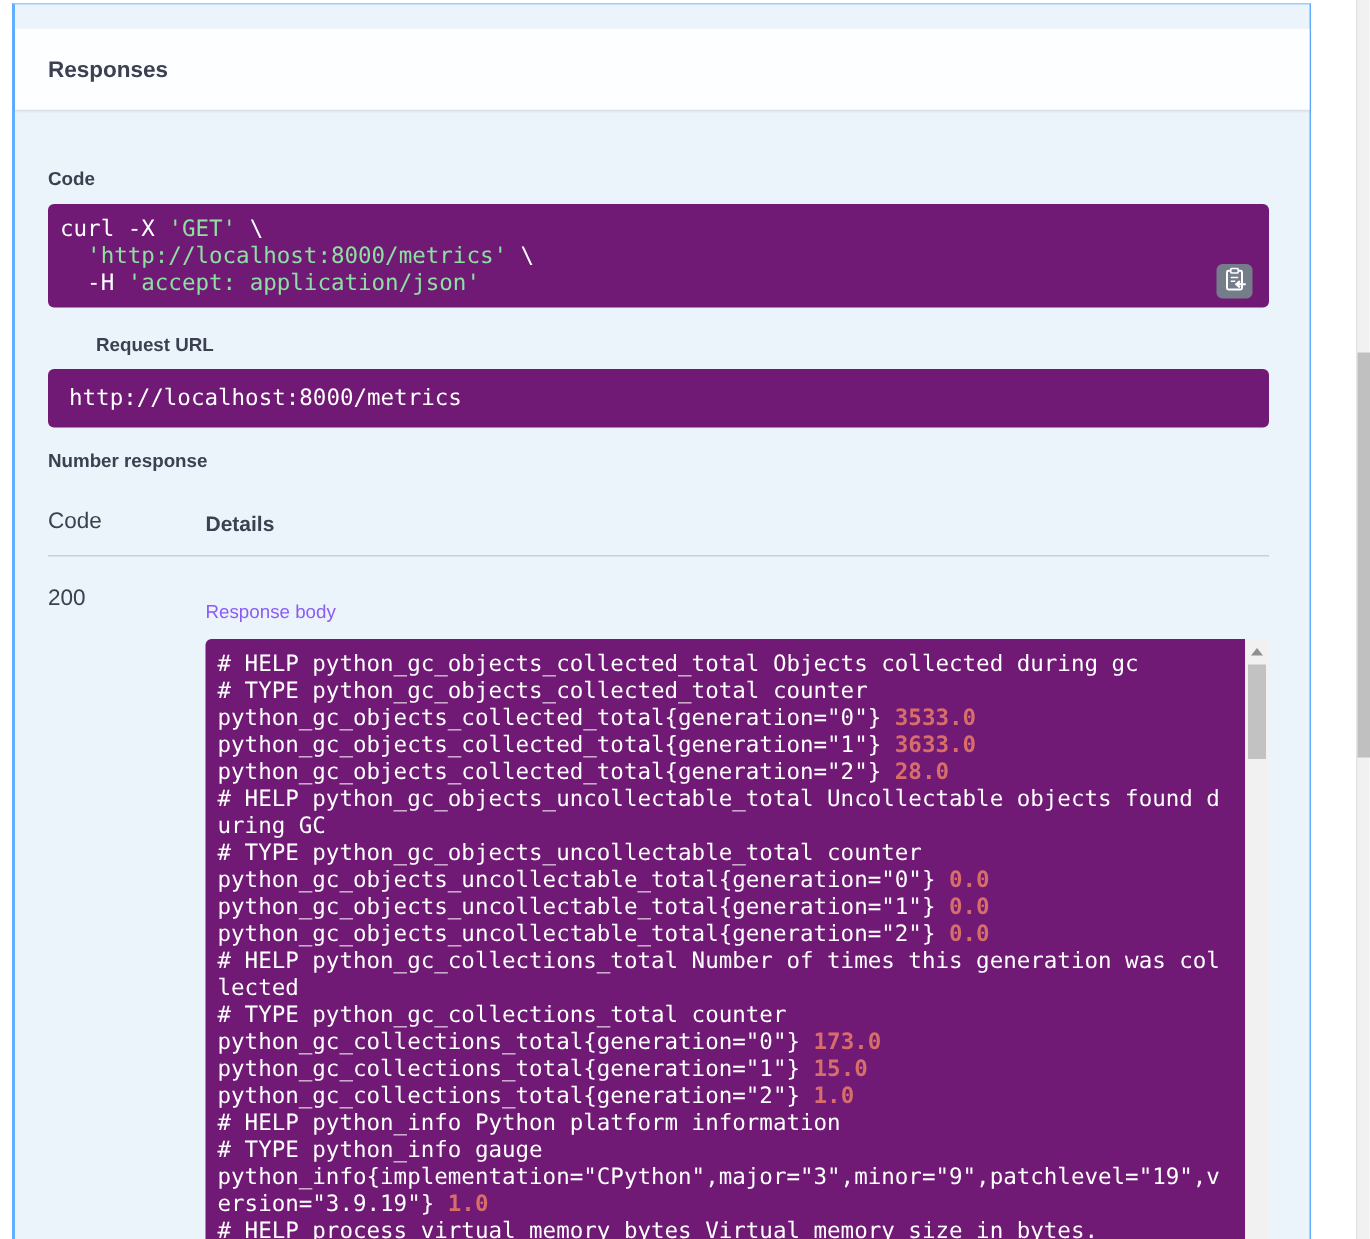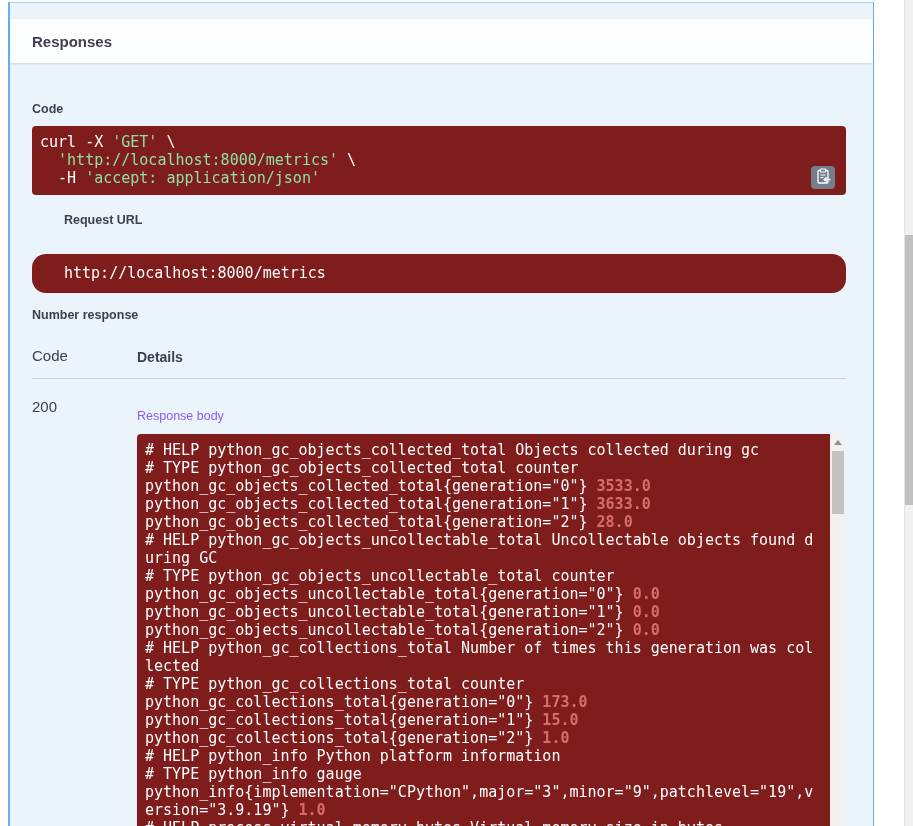--- a/index.html
+++ b/index.html
@@ -8,57 +8,57 @@
 
   
   .opblock {
     position:absolute; left:8px; top:2px; width:866px; height:900px;
     background:#ebf3fb;
     border-left:2px solid #61affe;
     border-right:1.5px solid #61affe;
     border-top:1px solid #9ccdfe;
   }
   .section-header {
-    margin-top:16px; height:44px;
+    margin-top:16px; height:54px;
     background:rgba(255,255,255,.85);
     box-shadow:0 1px 2px rgba(0,0,0,.12);
     display:flex; align-items:center;
     padding-left:22px;
   }
   .section-header h4 { font-size:15px; font-weight:700; color:#3b4151; }
 
   .opblock-body { padding:0 27px 0 22px; }
 
   .block-label {
     font-size:12.5px; font-weight:700; color:#3b4151;
   }
   .lbl-curl { margin-top:39px; }
   .lbl-requrl { margin-top:18px;margin-left:32px; }
   .lbl-server { margin-top:15px; }
 
   
   .codeblock {
-    background:#7f1d1d; border-radius:4px; color:#fff;
+    background:#701a75; border-radius:4px; color:#fff;
     font-family:"DejaVu Sans Mono", monospace; font-size:15px;
     white-space:pre; overflow:hidden;
   }
   .curl-wrap { position:relative; margin-top:10px; }
   .curl-block { padding:7px 8px 8px 8px; }
   .code-line { line-height:18px; height:18px; white-space:pre; }
   .seg-plain { color:#ffffff; }
   .seg-string { color:#8ce0a0; }
   .seg-num { color:#d86e69;font-weight:bold; }
 
   .copy-btn {
     position:absolute; right:11px; bottom:6px; width:24px; height:23px;
     background:#757d8a; border:none; border-radius:4px;
     display:flex; align-items:center; justify-content:center; cursor:pointer;
   }
 
-  .requrl-block { margin-top:27px; padding:11px 32px; line-height:17px;border-radius:14px; }
+  .requrl-block { margin-top:9px; padding:11px 14px; line-height:17px; }
 
   
   .resp-table { margin-top:25px; }
   .resp-head { display:flex; padding-bottom:13px;
                border-bottom:1px solid rgba(59,65,81,.2); }
   .col-code { width:105px; }
   .col-details { flex:1; }
   .code-header { font-size:15px; font-weight:400; color:#3b4151; }
   .details-header { font-size:14px; font-weight:700; color:#3b4151; padding-top:2px; }
 

